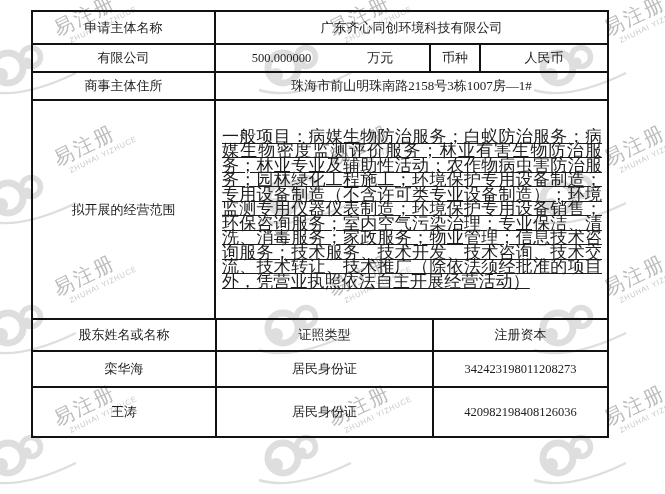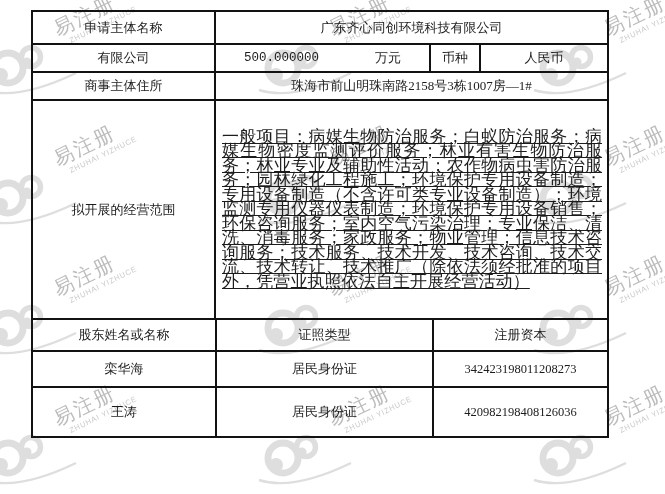--- a/index.html
+++ b/index.html
@@ -23,21 +23,21 @@
   td,th{
     border:2px solid #121212;background:transparent;font-weight:normal;
     font-size:13px;text-align:center;vertical-align:middle;padding:0;
     overflow:hidden;
   }
   .t-lower{margin-top:-2px;}
   .scope-cell{
     text-align:justify;padding:6px 5px 6px 6px;
     font-size:17px;line-height:14.5px;letter-spacing:0.1px;text-decoration:underline;
   }
-  .capital-inner{display:flex;justify-content:center;align-items:center;gap:56px;font-family:Liberation Mono, monospace;}
+  .capital-inner{display:flex;justify-content:center;align-items:center;gap:56px;}
   .num{font-size:12.5px;}
 </style>
 </head>
 <body>
 
 <div class="page">
 
   <svg width="0" height="0" style="position:absolute" aria-hidden="true">
     <defs>
       <g id="wm-logo-shape" fill="none" stroke="#dedede">

